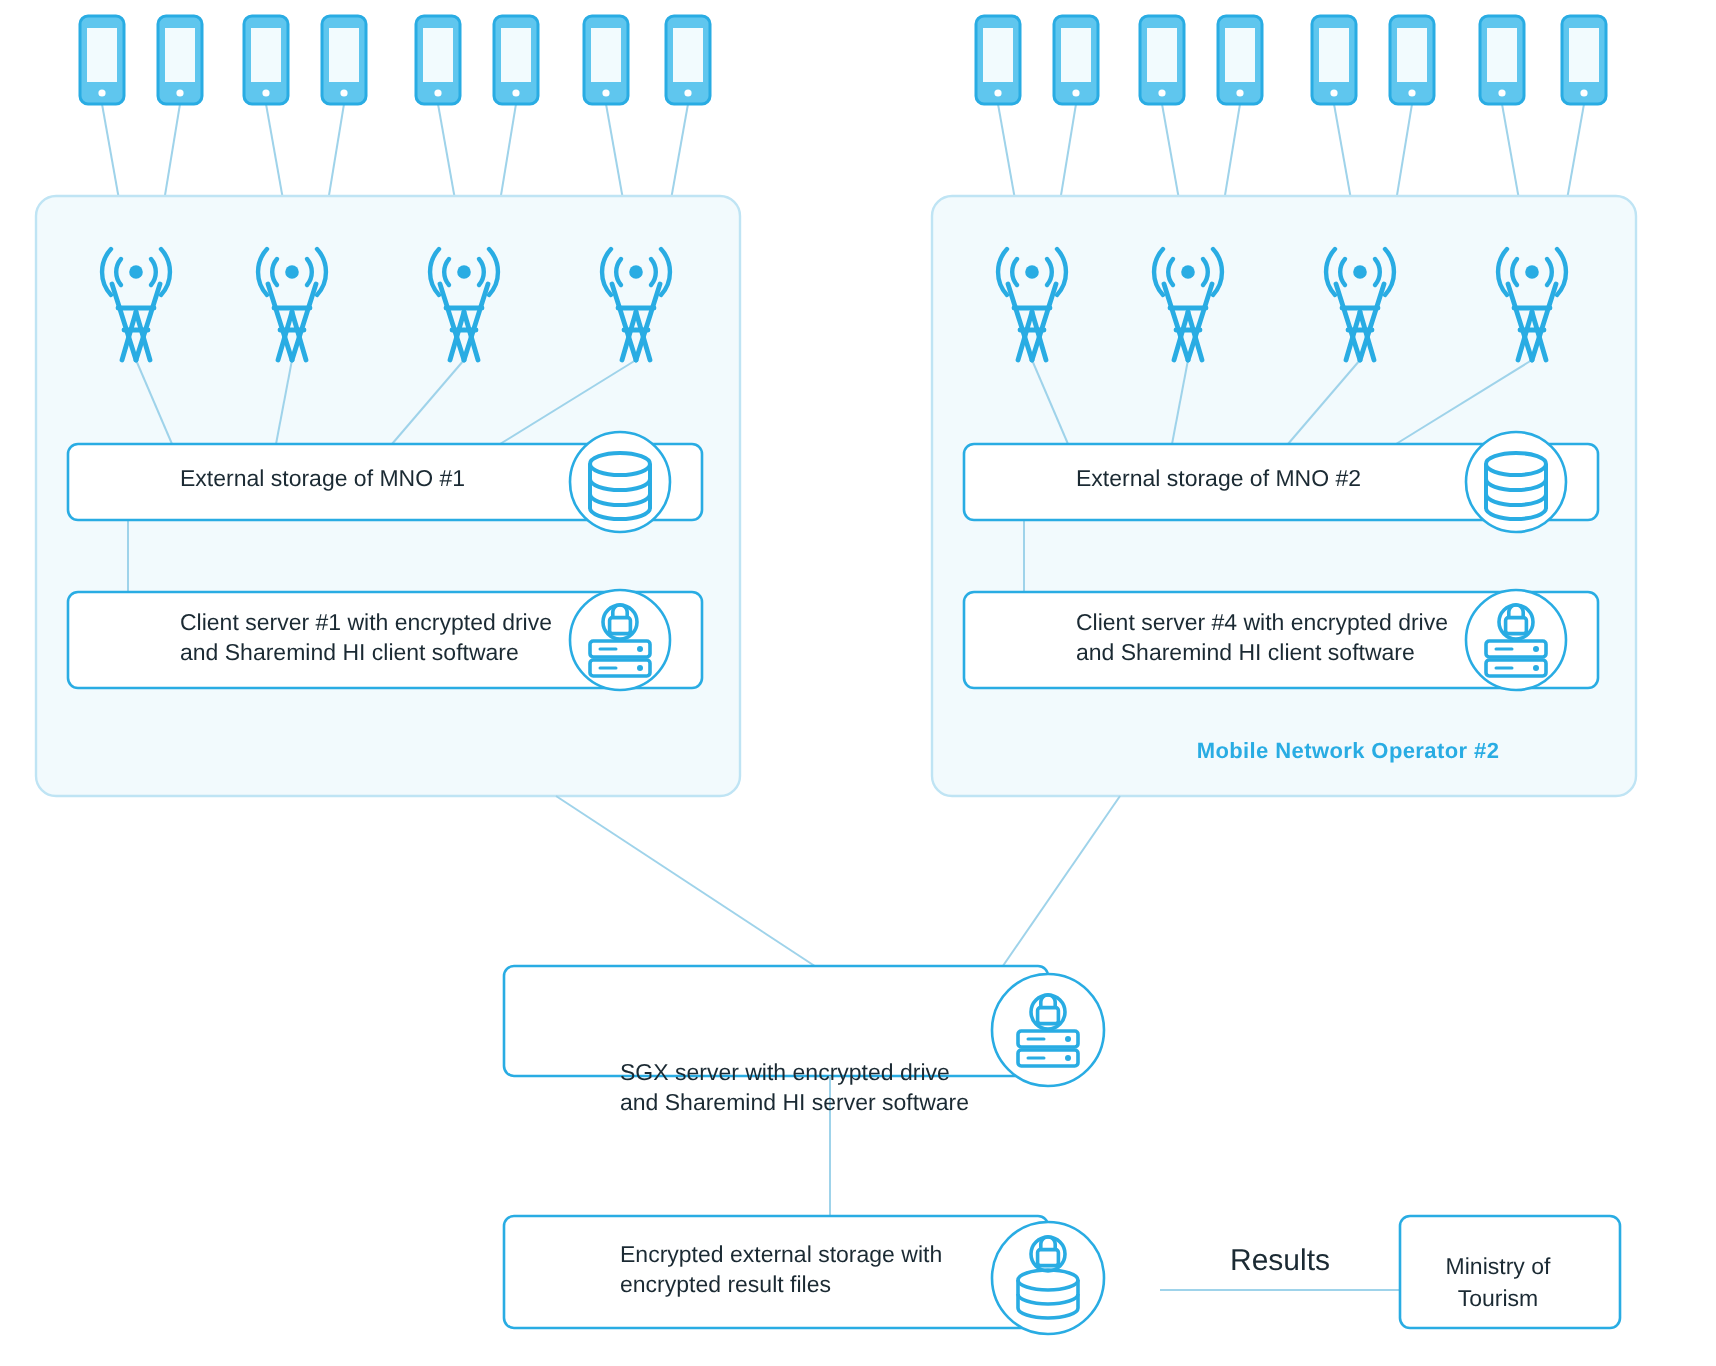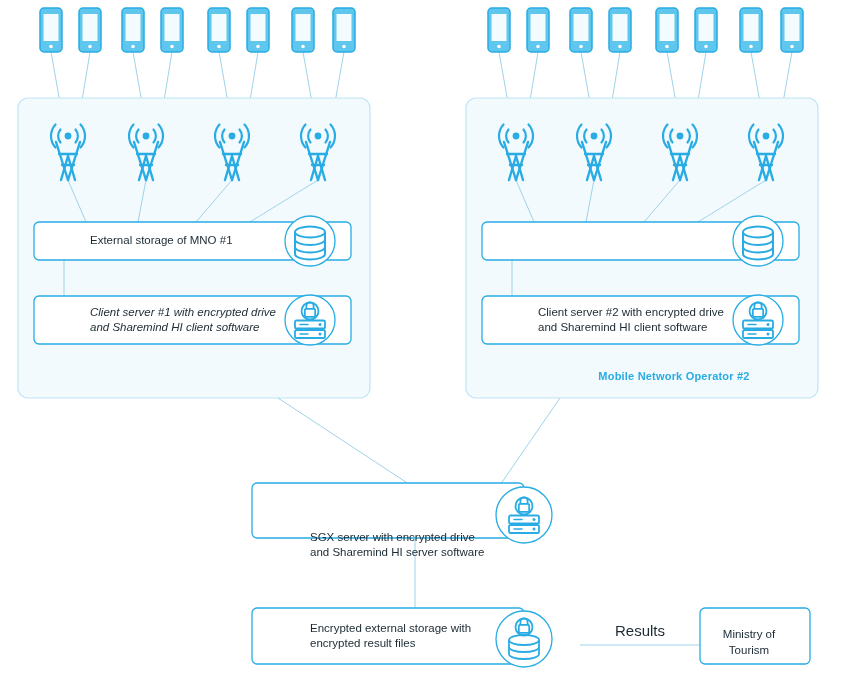--- a/index.html
+++ b/index.html
@@ -297,26 +297,27 @@
 
     <g stroke="#9fd3ea" stroke-width="1" fill="none">
       <path d="M580 645 L700 645"></path>
     </g>
 
     <rect x="700" y="608" width="110" height="56" rx="5" ry="5" fill="#ffffff" stroke="#29ace3" stroke-width="1.3"></rect>
   </svg>
 
   <div class="node-label" style="left:46px; top:233px; width:230px;">External storage of MNO #1</div>
 
-  <div class="node-label" style="left:46px; top:305px; width:240px;font-style:italic;">Client server #1 with encrypted drive
+  <div class="node-label" style="left:46px; top:305px; width:240px;">Client server #1 with encrypted drive
 and Sharemind HI client software</div>
 
 
-
-  <div class="node-label" style="left:494px; top:305px; width:240px;">Client server #2 with encrypted drive
+  <div class="node-label" style="left:494px; top:233px; width:230px;">External storage of MNO #2</div>
+
+  <div class="node-label" style="left:494px; top:305px; width:240px;">Client server #4 with encrypted drive
 and Sharemind HI client software</div>
 
   <div class="mno-title" style="left:466px; top:370px; width:352px;padding-left:32px;">Mobile Network Operator #2</div>
 
   <div class="node-label" style="left:266px; top:495px; width:235px;margin-top:35px;">SGX server with encrypted drive
 and Sharemind HI server software</div>
 
   <div class="node-label" style="left:266px; top:621px; width:235px;">Encrypted external storage with
 encrypted result files</div>
 

